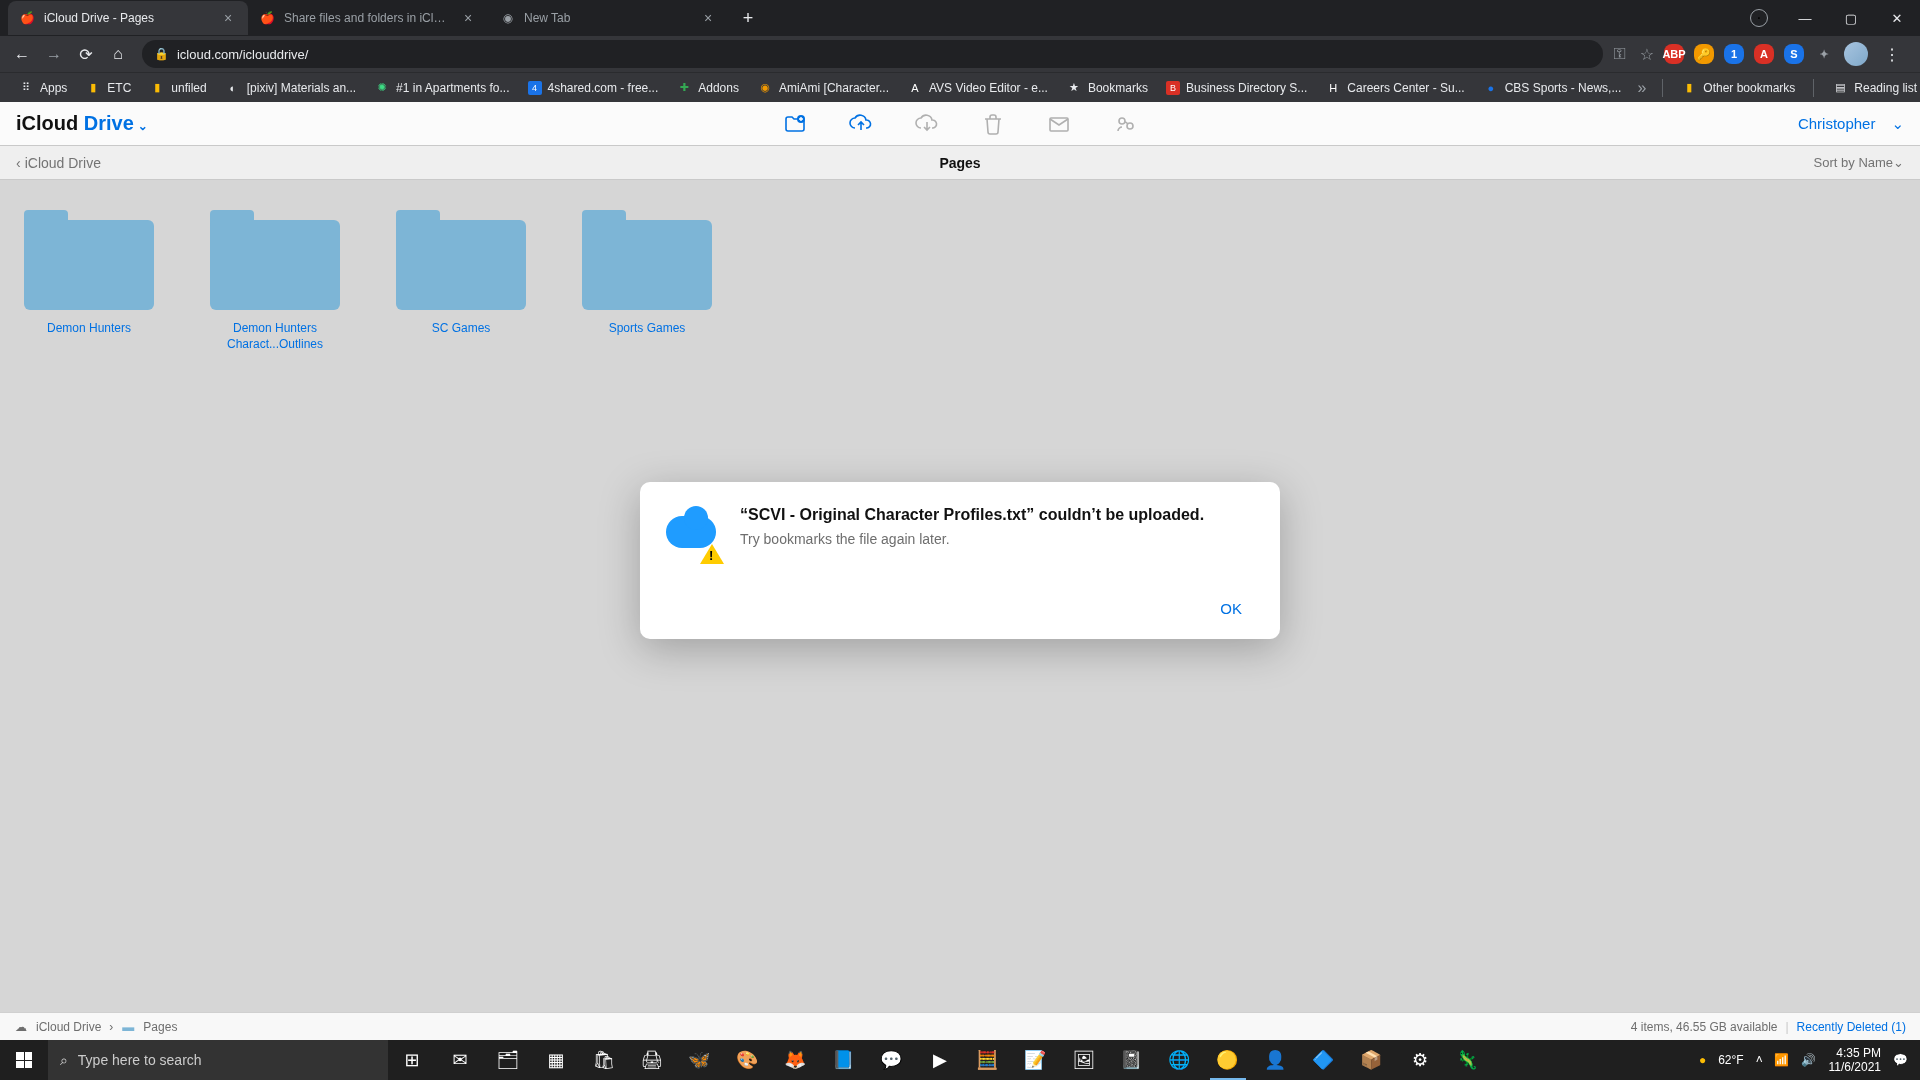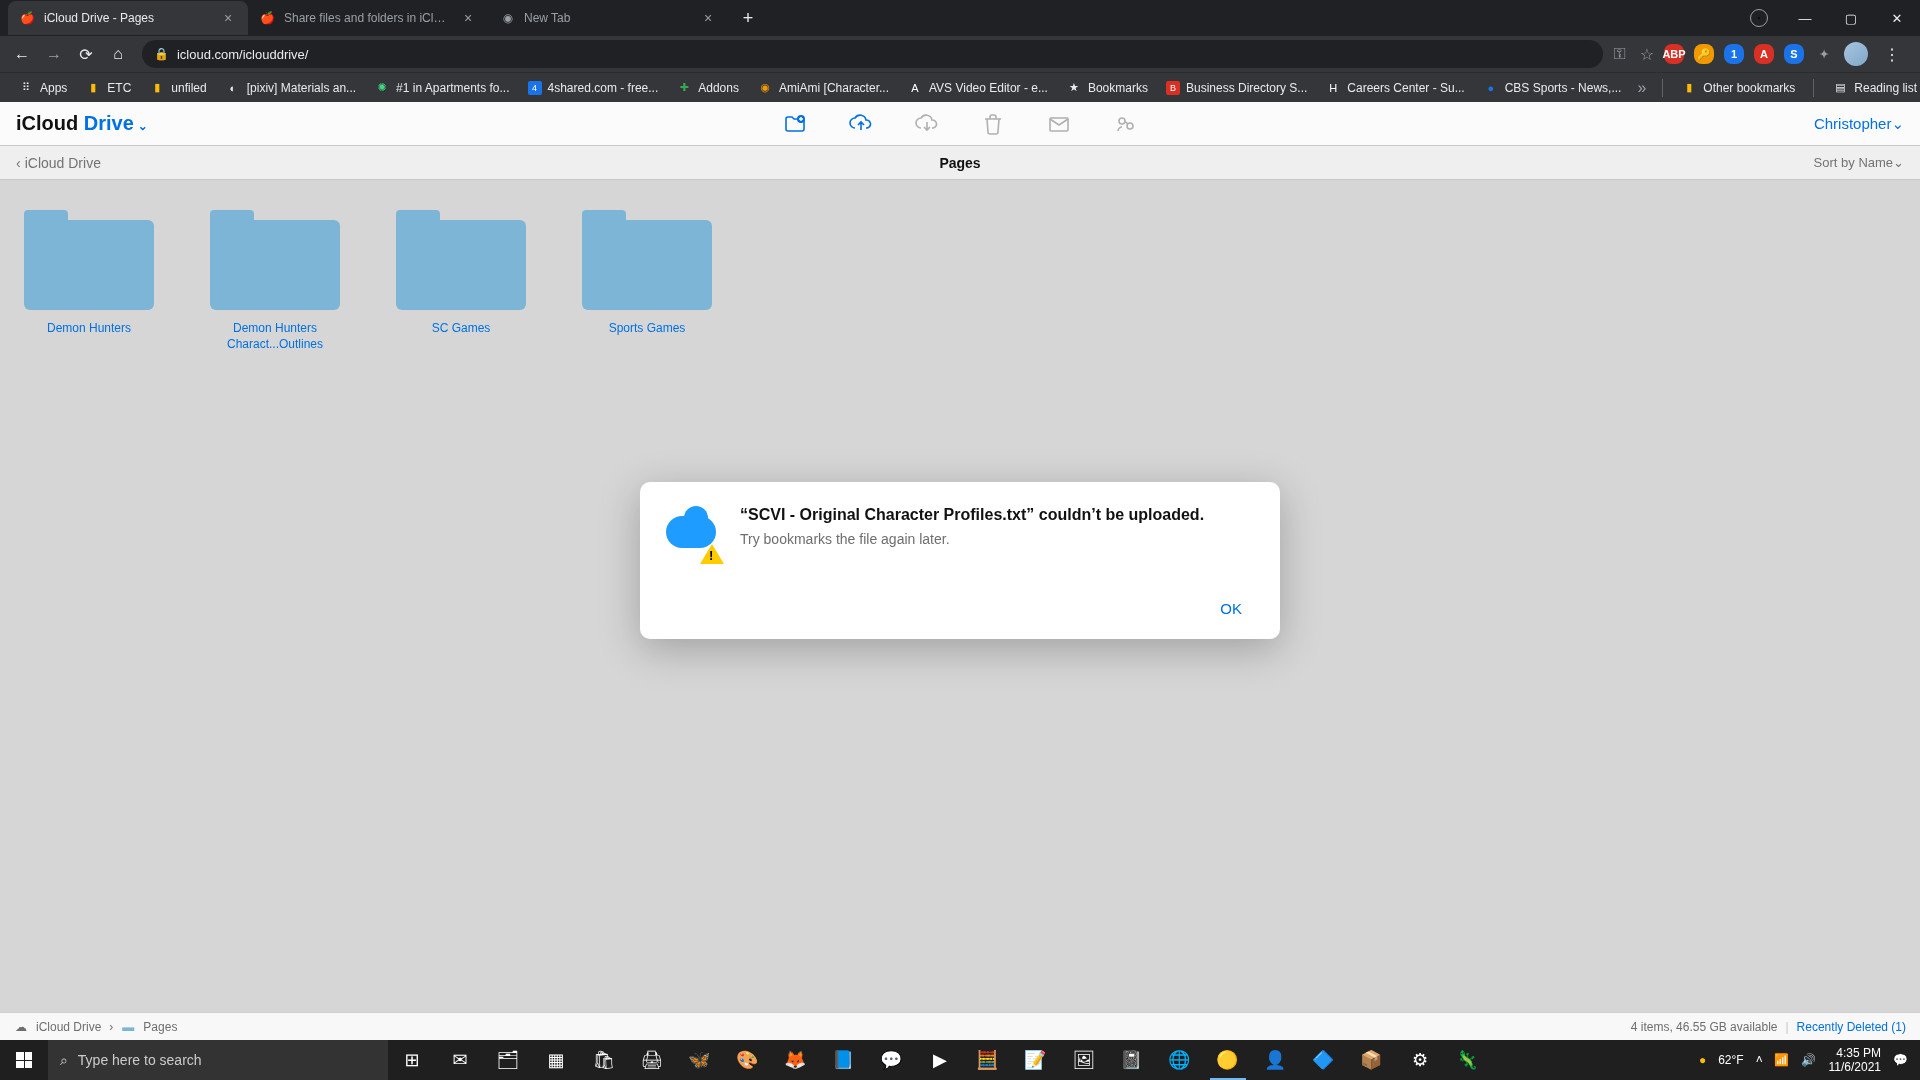--- a/index.html
+++ b/index.html
@@ -34,21 +34,21 @@
 .ic-header{height:44px;background:#fbfbfb;border-bottom:1px solid #c9c9c9;display:flex;align-items:center;padding:0 16px;position:relative}
 .ic-title{font-size:20px;font-weight:700}
 .ic-title .t1{color:#111}
 .ic-title .t2{color:#0071e3}
 .ic-title-chev{color:#0071e3;font-size:12px;margin-left:4px}
 .toolbar{position:absolute;left:50%;transform:translateX(-50%);display:flex;gap:40px}
 .tb-ic{width:26px;height:26px;display:flex;align-items:center;justify-content:center}
 .tb-ic svg{width:24px;height:24px}
 .tb-ic.active svg{stroke:#0071e3;fill:none}
 .tb-ic.dis svg{stroke:#b0b0b0;fill:none}
-.user-menu{margin-left:auto;color:#0071e3;font-size:15px;display:flex;align-items:center;gap:0}
+.user-menu{margin-left:auto;color:#0071e3;font-size:15px;display:flex;align-items:center;gap:16px}
 .subhead{height:34px;background:#efefef;border-bottom:1px solid #c9c9c9;display:flex;align-items:center;padding:0 16px;position:relative}
 .back-crumb{display:flex;align-items:center;gap:4px;color:#737373;font-size:14px}
 .loc-title{position:absolute;left:50%;transform:translateX(-50%);font-size:14px;font-weight:600;color:#111}
 .sort-ctrl{margin-left:auto;color:#737373;font-size:13px;display:flex;align-items:center;}
 .grid{padding:30px 24px;display:flex;gap:56px;align-items:flex-start}
 .folder{width:130px;display:flex;flex-direction:column;align-items:center;gap:10px;cursor:default}
 .folder-ic{width:130px;height:100px;position:relative}
 .folder-tab{position:absolute;top:0;left:0;width:44px;height:16px;background:#7db5d6;border-radius:4px 4px 0 0}
 .folder-body{position:absolute;top:10px;left:0;right:0;bottom:0;background:#7db5d6;border-radius:6px}
 .folder-name{font-size:12px;color:#0071e3;text-align:center;line-height:1.35;word-wrap:break-word;max-width:130px}

